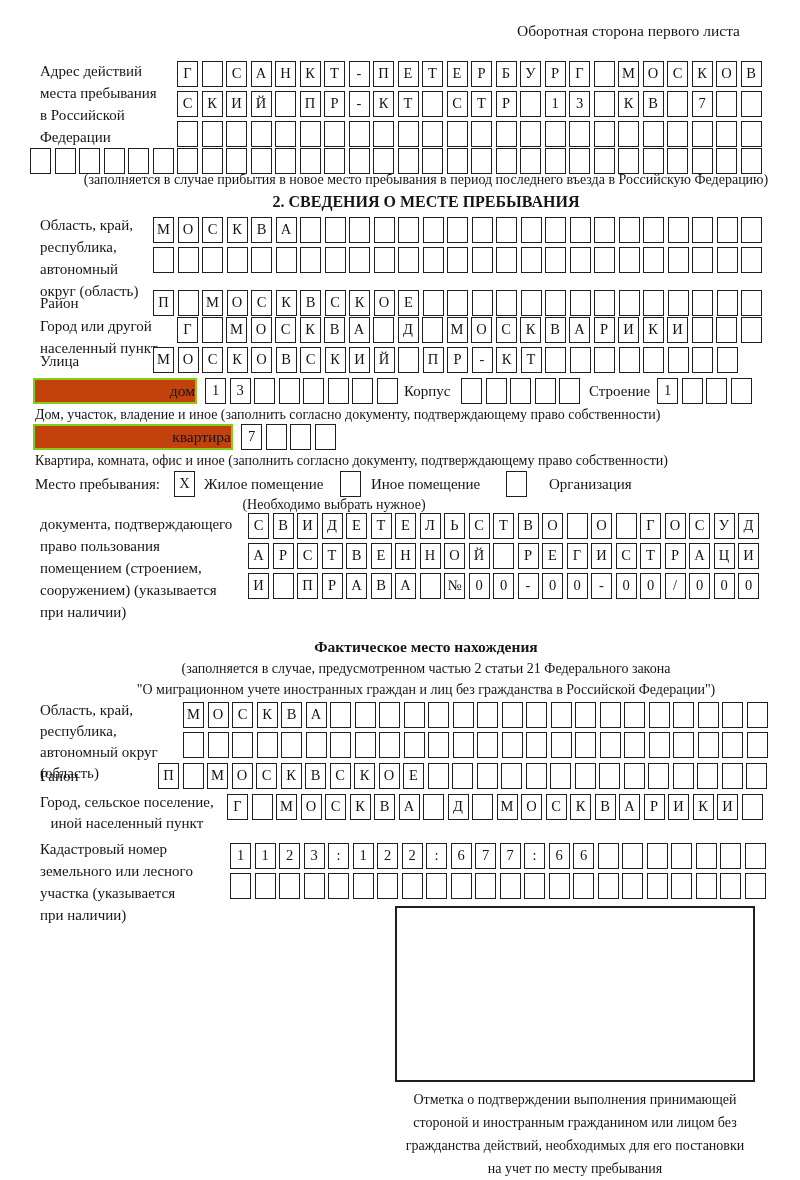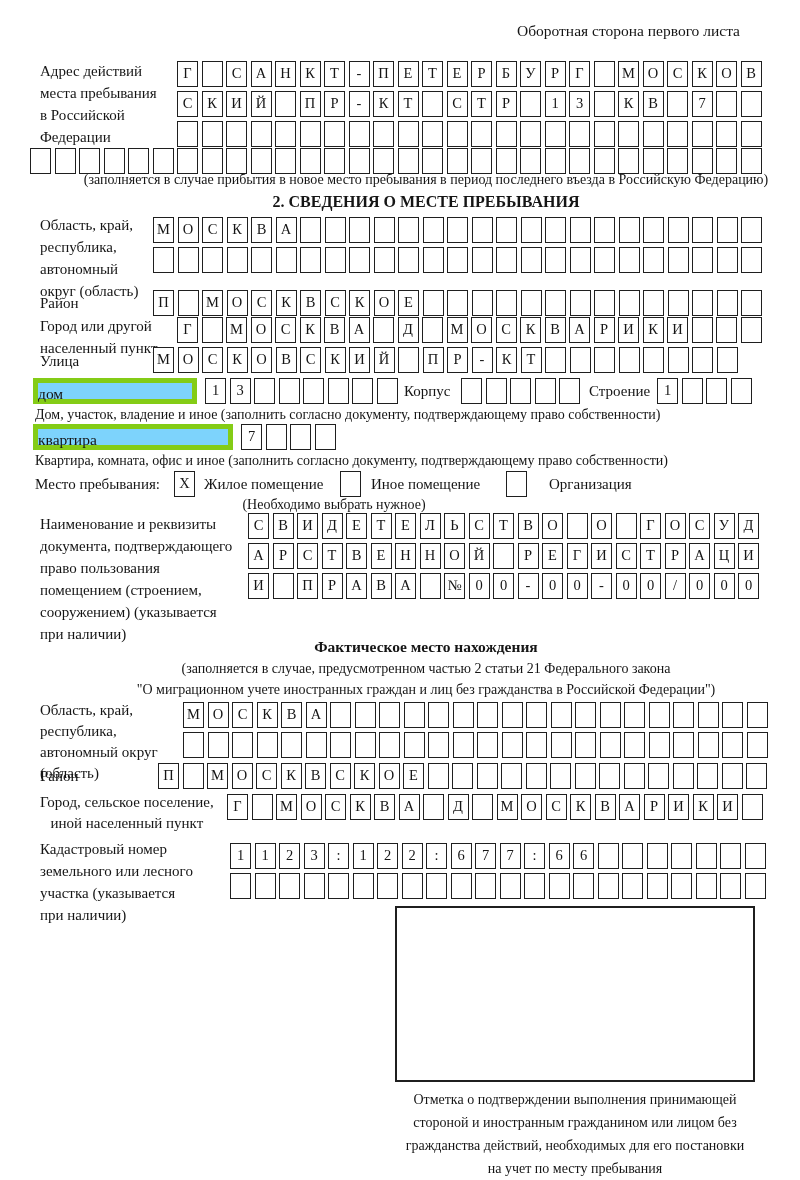--- a/index.html
+++ b/index.html
@@ -15,22 +15,22 @@
     display:inline-block;box-sizing:border-box;width:21px;height:26px;
     border:1.8px solid #1f1f1f;margin-right:3.5px;background:#fff;
     text-align:center;font-size:14.5px;line-height:22px;vertical-align:top;
     font-family:"Liberation Serif","DejaVu Serif",serif;
   }
   .header-note{font-size:15.5px;}
   .center{left:0;width:800px;text-align:center;padding-left:26px;}
   .sect-title{font-size:16px;font-weight:bold;}
   .small-note{font-size:14px;}
   .wide-box{
-    box-sizing:border-box;height:26px;border:5px solid #84cc16;background:#7dd3fc;
-    text-align:left;font-size:15.5px;line-height:22px;display:inline-block;vertical-align:top;
+    box-sizing:border-box;height:26px;border:2px solid #84cc16;background:#c2410c;
+    text-align:right;font-size:15.5px;line-height:22px;display:inline-block;vertical-align:top;
   }
   .inline-lbl{font-size:15px;line-height:26px;white-space:nowrap;}
   .mark-box{box-sizing:border-box;border:2px solid #1f1f1f;background:#fff;}
 </style>
 </head>
 <body>
 
 <div class="page">
 
   <div class="abs header-note" style="top:22px;right:60px;">Оборотная сторона первого листа</div>
@@ -85,21 +85,20 @@
   <div class="abs inline-lbl" style="left:35px;top:471px;">Место пребывания:</div>
   <div class="abs cellrow" style="left:174px;top:471px;"><span class="cell">X</span></div>
   <div class="abs inline-lbl" style="left:204px;top:471px;">Жилое помещение</div>
   <div class="abs cellrow" style="left:340px;top:471px;"><span class="cell"></span></div>
   <div class="abs inline-lbl" style="left:371px;top:471px;">Иное помещение</div>
   <div class="abs cellrow" style="left:506px;top:471px;"><span class="cell"></span></div>
   <div class="abs inline-lbl" style="left:549px;top:471px;">Организация</div>
   <div class="abs small-note" style="left:184px;top:497px;width:300px;text-align:center;">(Необходимо выбрать нужное)</div>
 
   <div class="abs lbl" style="left:40px;top:513px;">
-    <div>Наименование и реквизиты</div>
     <div>документа, подтверждающего</div>
     <div>право пользования</div>
     <div>помещением (строением,</div>
     <div>сооружением) (указывается</div>
     <div>при наличии)</div>
   </div>
   <div class="abs cellrow" style="left:248px;top:513px;"><span class="cell">С</span><span class="cell">В</span><span class="cell">И</span><span class="cell">Д</span><span class="cell">Е</span><span class="cell">Т</span><span class="cell">Е</span><span class="cell">Л</span><span class="cell">Ь</span><span class="cell">С</span><span class="cell">Т</span><span class="cell">В</span><span class="cell">О</span><span class="cell"></span><span class="cell">О</span><span class="cell"></span><span class="cell">Г</span><span class="cell">О</span><span class="cell">С</span><span class="cell">У</span><span class="cell">Д</span></div>
   <div class="abs cellrow" style="left:248px;top:543px;"><span class="cell">А</span><span class="cell">Р</span><span class="cell">С</span><span class="cell">Т</span><span class="cell">В</span><span class="cell">Е</span><span class="cell">Н</span><span class="cell">Н</span><span class="cell">О</span><span class="cell">Й</span><span class="cell"></span><span class="cell">Р</span><span class="cell">Е</span><span class="cell">Г</span><span class="cell">И</span><span class="cell">С</span><span class="cell">Т</span><span class="cell">Р</span><span class="cell">А</span><span class="cell">Ц</span><span class="cell">И</span></div>
   <div class="abs cellrow" style="left:248px;top:573px;"><span class="cell">И</span><span class="cell"></span><span class="cell">П</span><span class="cell">Р</span><span class="cell">А</span><span class="cell">В</span><span class="cell">А</span><span class="cell"></span><span class="cell">№</span><span class="cell">0</span><span class="cell">0</span><span class="cell">-</span><span class="cell">0</span><span class="cell">0</span><span class="cell">-</span><span class="cell">0</span><span class="cell">0</span><span class="cell">/</span><span class="cell">0</span><span class="cell">0</span><span class="cell">0</span></div>
 

